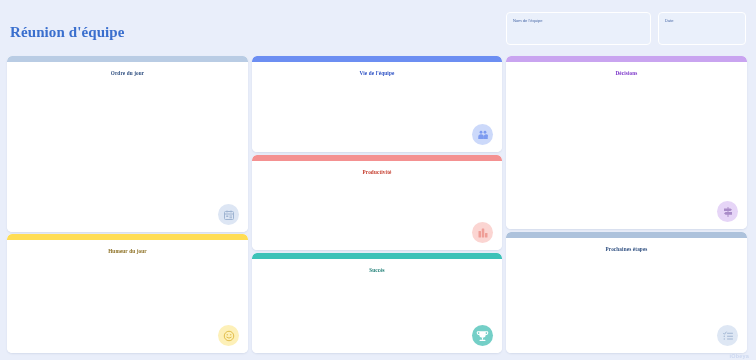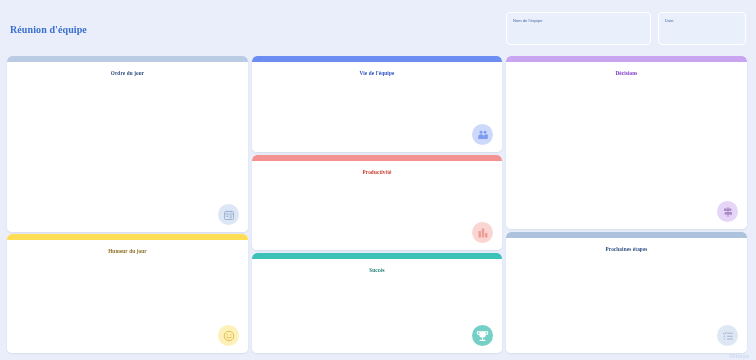--- a/index.html
+++ b/index.html
@@ -20,21 +20,21 @@
 
   
   #header {
     position: absolute;
     left: 0; top: 0;
     width: 756px; height: 52px;
   }
   #board-title {
     position: absolute;
     left: 10px; top: 24px;
-    font-size: 10px;
+    font-size: 15px;
     font-weight: bold;
     color: #3a6fce;
     letter-spacing: .1px;
     white-space: nowrap;
     font-family: Liberation Serif, serif;
   }
 
   .field-box {
     position: absolute;
     background: #eaf0fb;

